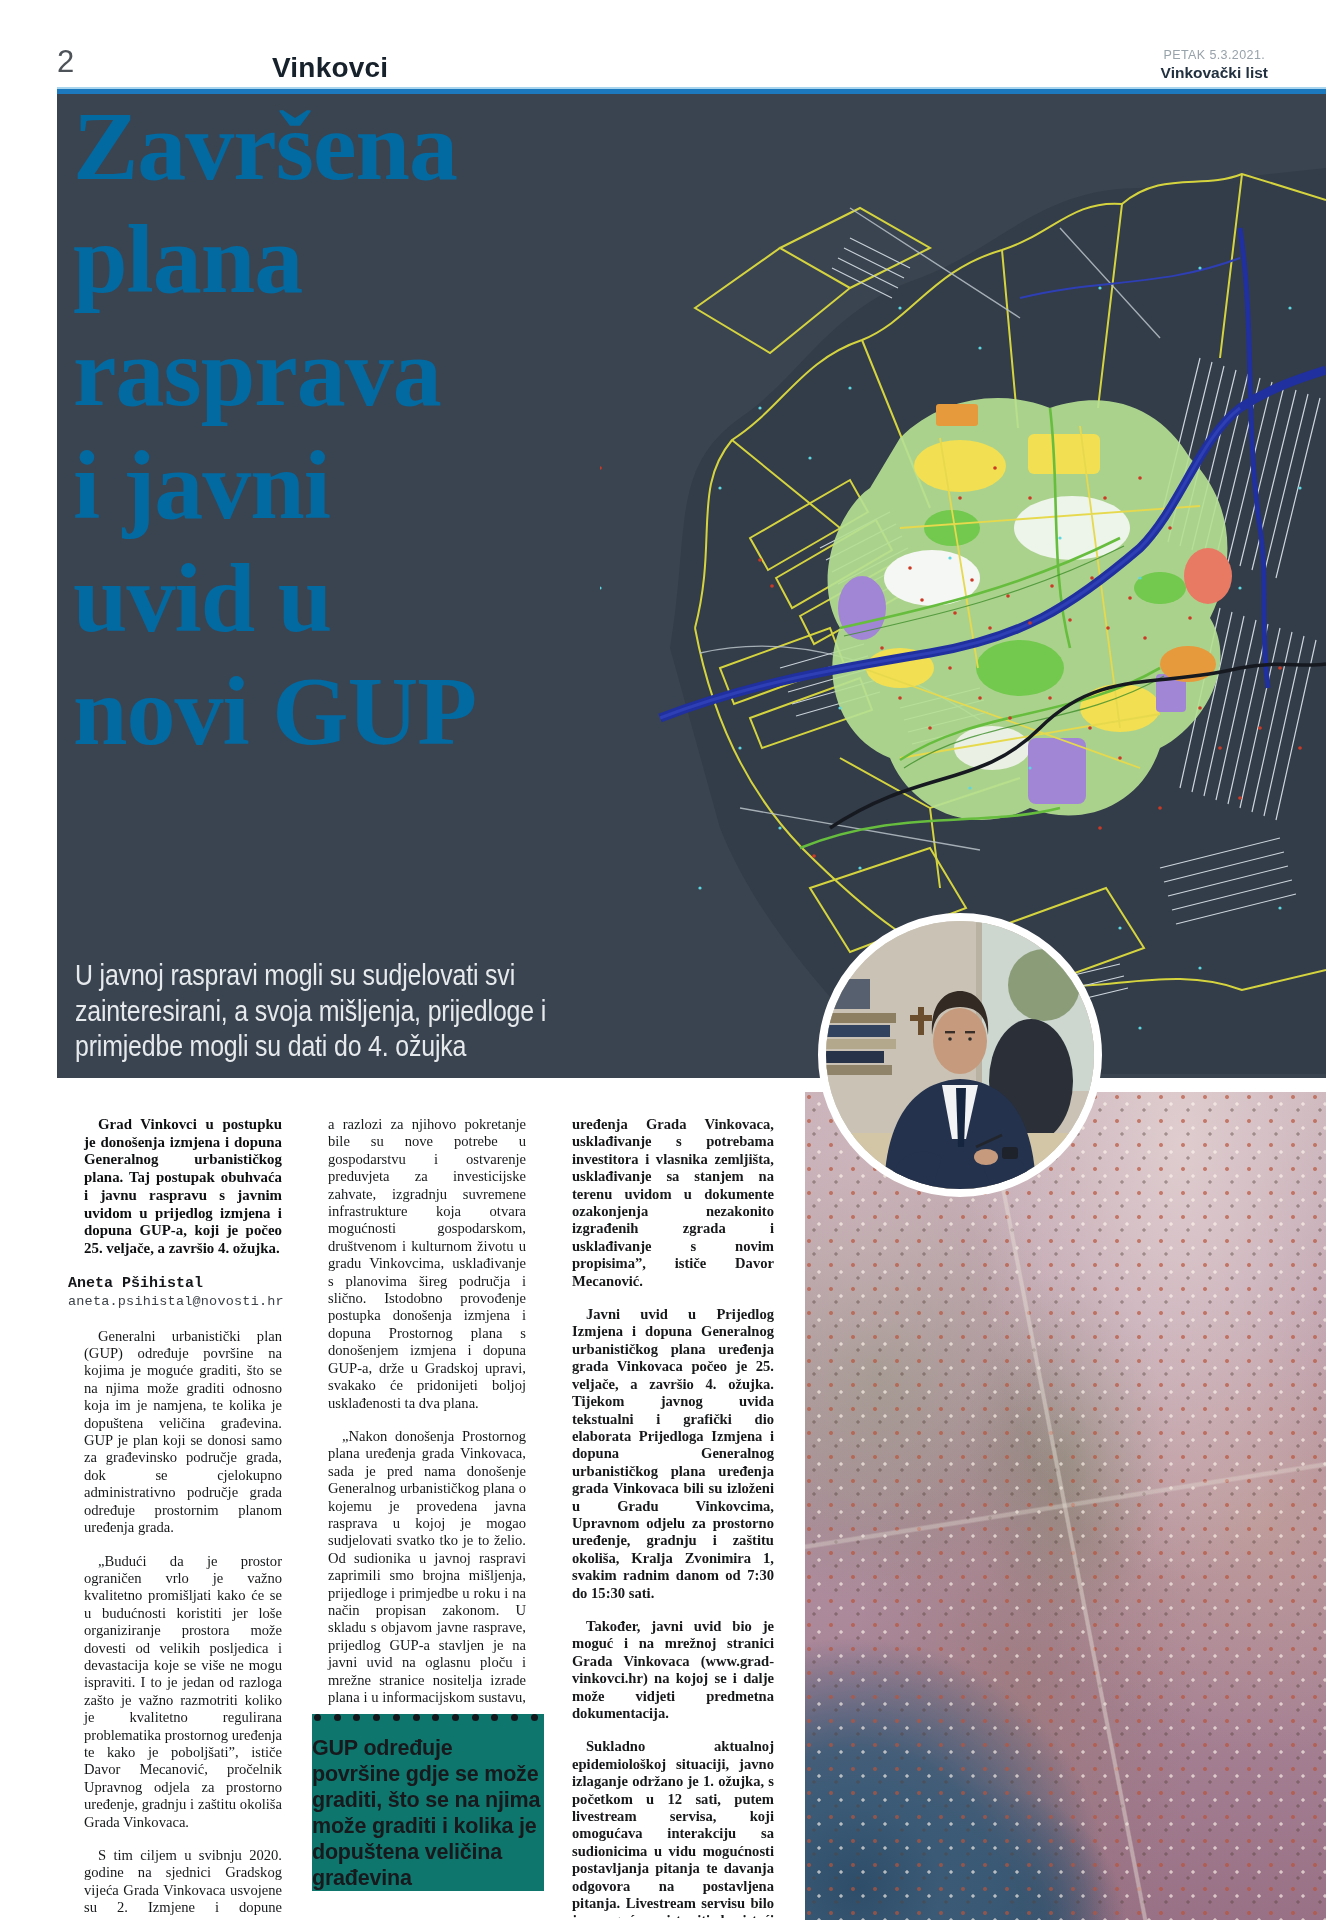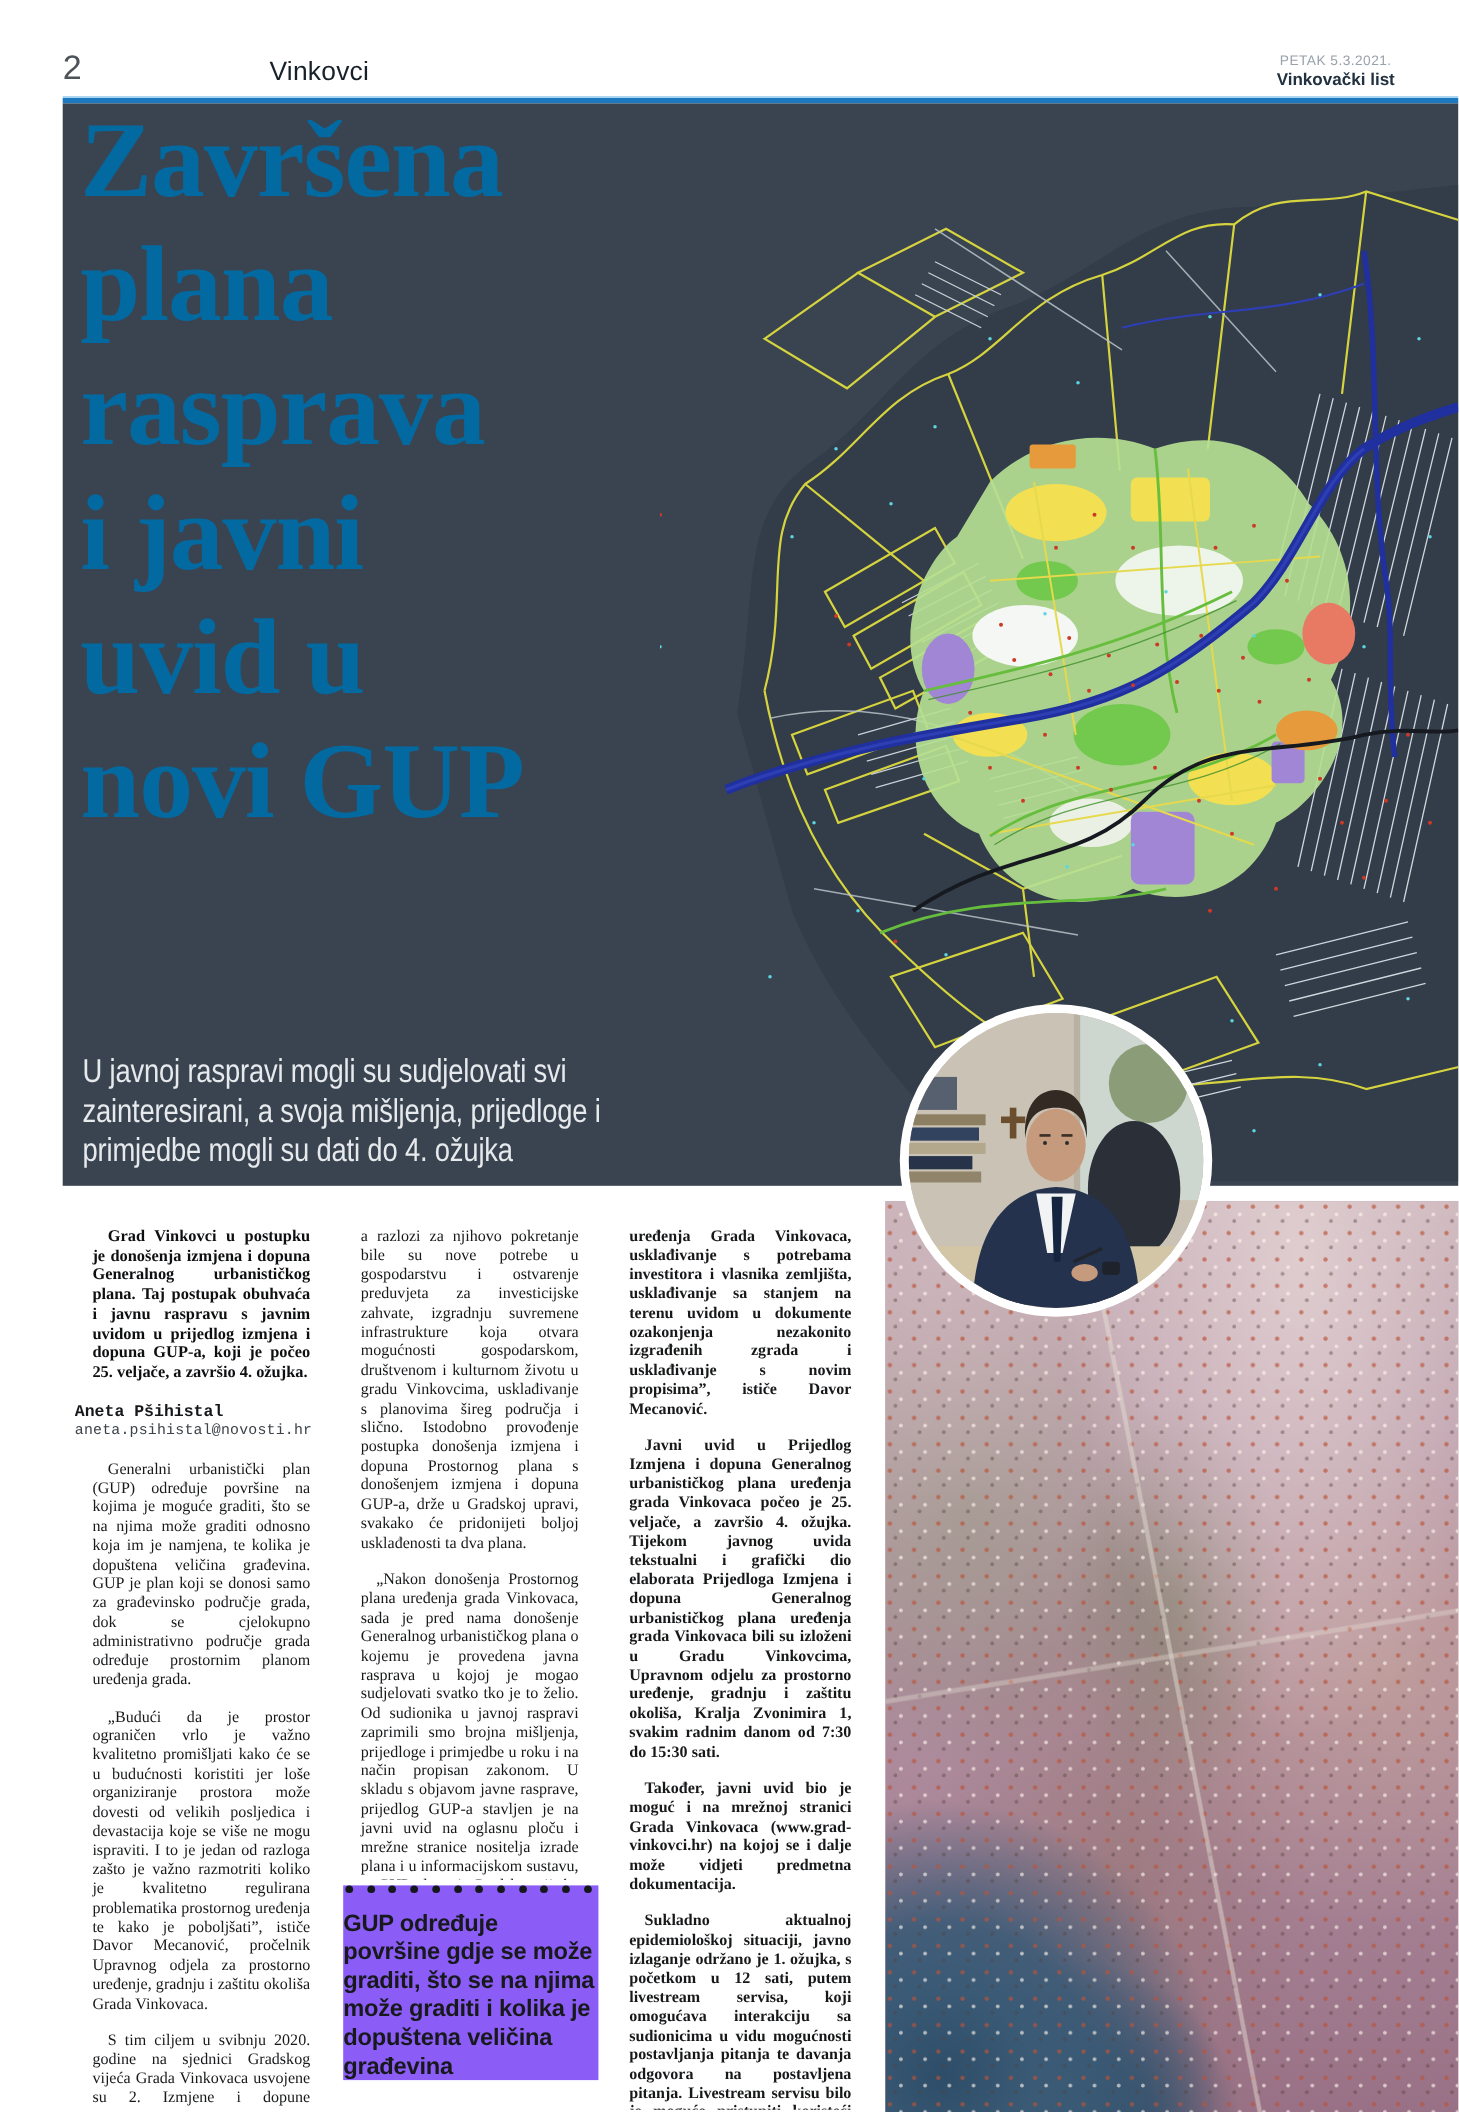--- a/index.html
+++ b/index.html
@@ -2,22 +2,22 @@
 <html><head>
 <meta charset="utf-8">
 <style>
   html,body{margin:0;padding:0;background:#ffffff;}
   .page{position:relative;width:1326px;height:1920px;background:#fff;overflow:hidden;
         font-family:"Liberation Serif",serif;}
 
   
   .pagenum{position:absolute;left:57px;top:44px;font-family:"Liberation Sans",sans-serif;
            font-size:31px;font-weight:400;color:#4d5358;}
-  .section{position:absolute;left:245px;top:52px;font-family:"Liberation Sans",sans-serif;
-           font-size:24px;font-weight:400;color:#17212b;letter-spacing:.2px;}
+  .section{position:absolute;left:272px;top:52px;font-family:"Liberation Sans",sans-serif;
+           font-size:28px;font-weight:700;color:#17212b;letter-spacing:.2px;}
   .issue{position:absolute;right:58px;top:46px;text-align:center;
          font-family:"Liberation Sans",sans-serif;line-height:18px;}
   .issue .date{font-size:12.5px;color:#98a2aa;letter-spacing:.4px;}
   .issue .pub{font-size:15.5px;font-weight:700;color:#223140;}
   .rule{position:absolute;left:57px;top:86px;width:1269px;height:8px;
         background:linear-gradient(180deg,#ffffff 0 1px,#a9d5ee 1px 3px,#1c79bd 3px 8px);}
 
   
   .mast{position:absolute;left:57px;top:94px;width:1269px;height:984px;background:#3a4450;overflow:hidden;}
   .map-svg{position:absolute;left:543px;top:14px;width:726px;height:966px;}
@@ -68,21 +68,21 @@
   .col3{left:556px;width:234px;font-weight:bold;}
   .col p{margin:16px;text-indent:14px;}
   .col p.cont{text-indent:0;}
   .lead{font-weight:700;font-size:14.9px;line-height:17.7px;color:#0e0f11;
         text-indent:14px;margin:0 0 15px 0;}
   .byline{margin:0 0 17px 0;font-family:Liberation Mono, monospace;text-indent:0;}
   .byline .name{display:block;font-size:15px;font-weight:700;color:#15171a;line-height:19px;}
   .byline .mail{display:block;font-size:13.5px;color:#3c4248;line-height:18px;letter-spacing:.2px;}
 
   
-  .pullquote{position:absolute;left:312px;top:1714px;width:232px;z-index:3;background:#8b5cf6;}
+  .pullquote{position:absolute;left:312px;top:1714px;width:232px;z-index:3;background:#0f766e;}
   .pq-dots{display:flex;justify-content:space-between;width:224px;margin:0 0 14px 2px;}
   .pq-dots span{width:7px;height:7px;border-radius:50%;background:#14181c;}
   .pq-text{font-family:"Liberation Sans",sans-serif;font-weight:700;font-size:21.5px;
            line-height:26px;color:#17191c;letter-spacing:-.2px;}
 </style>
 </head>
 <body>
 
 <div class="page">
 

